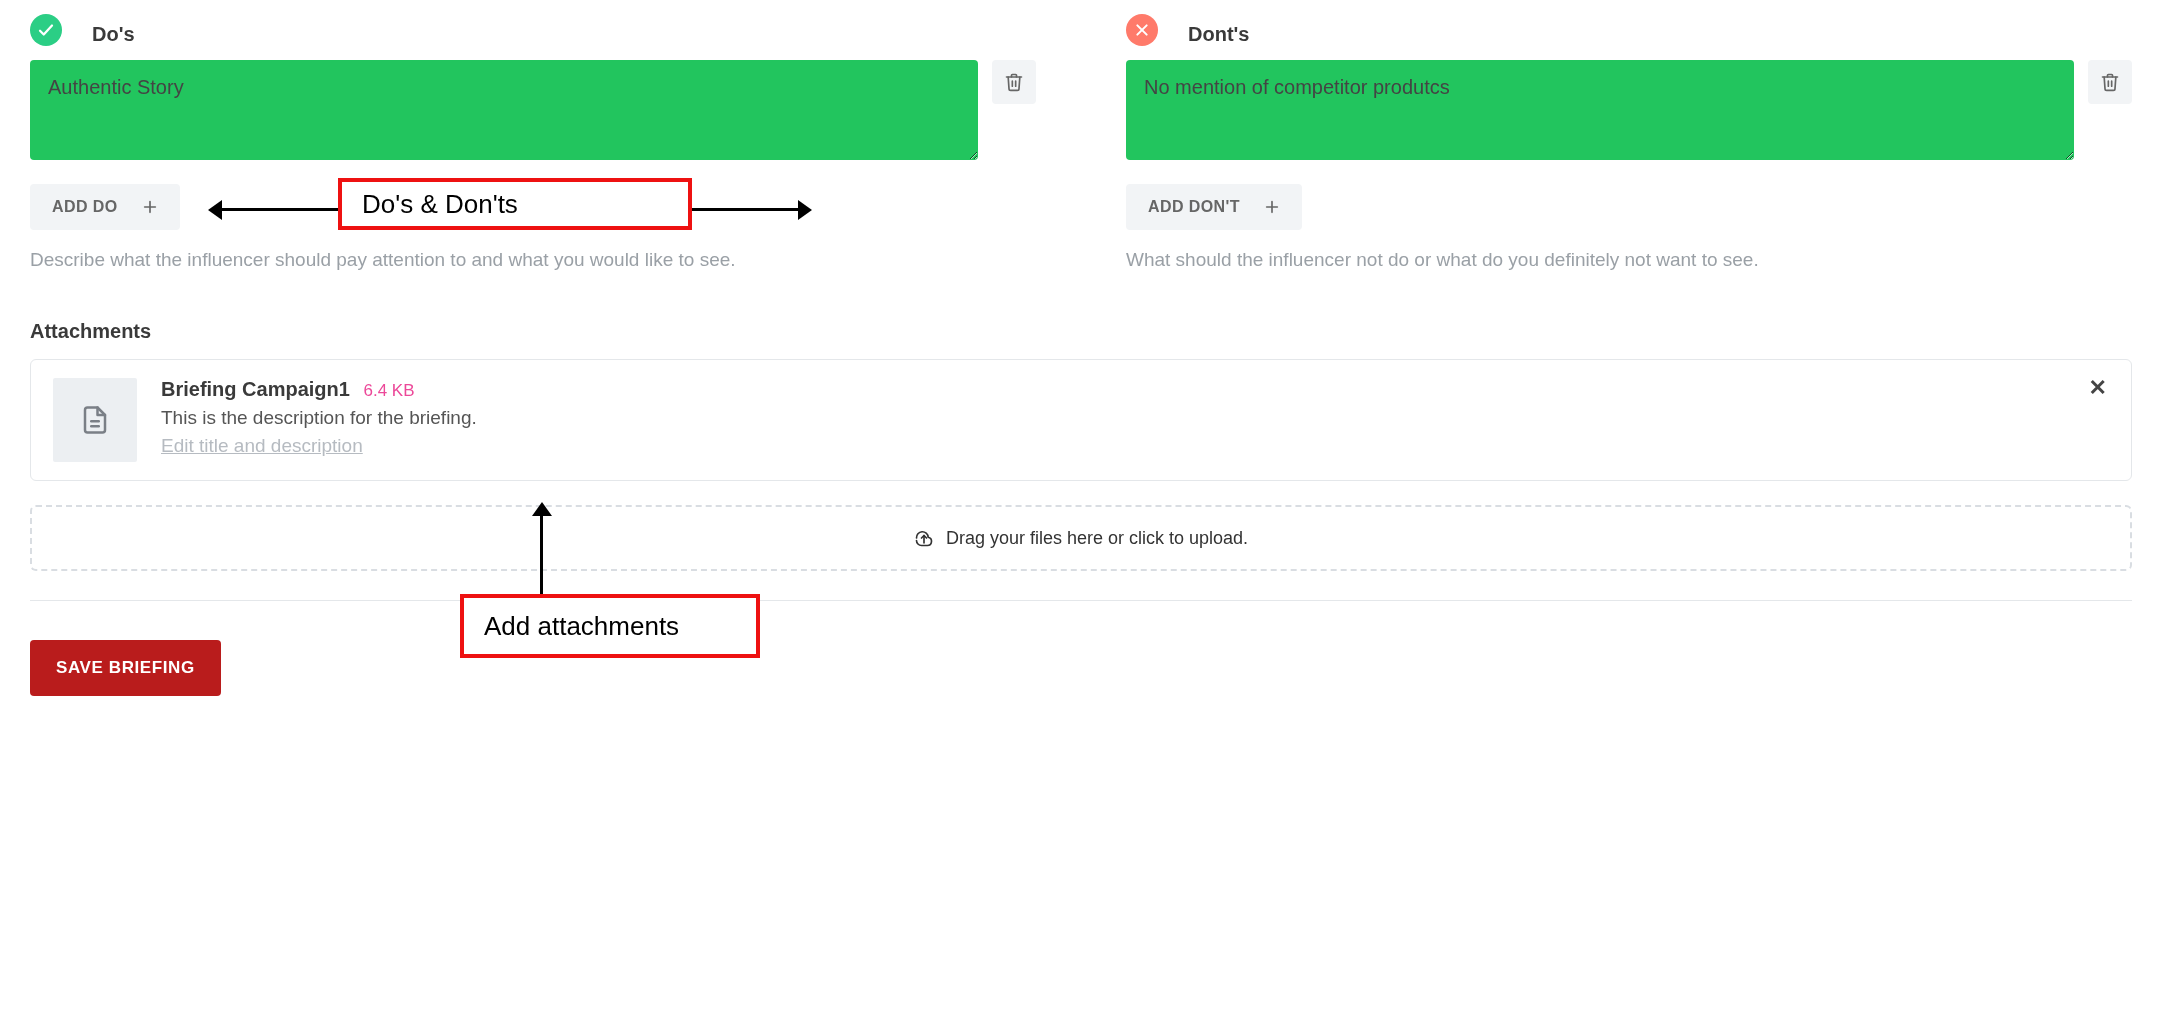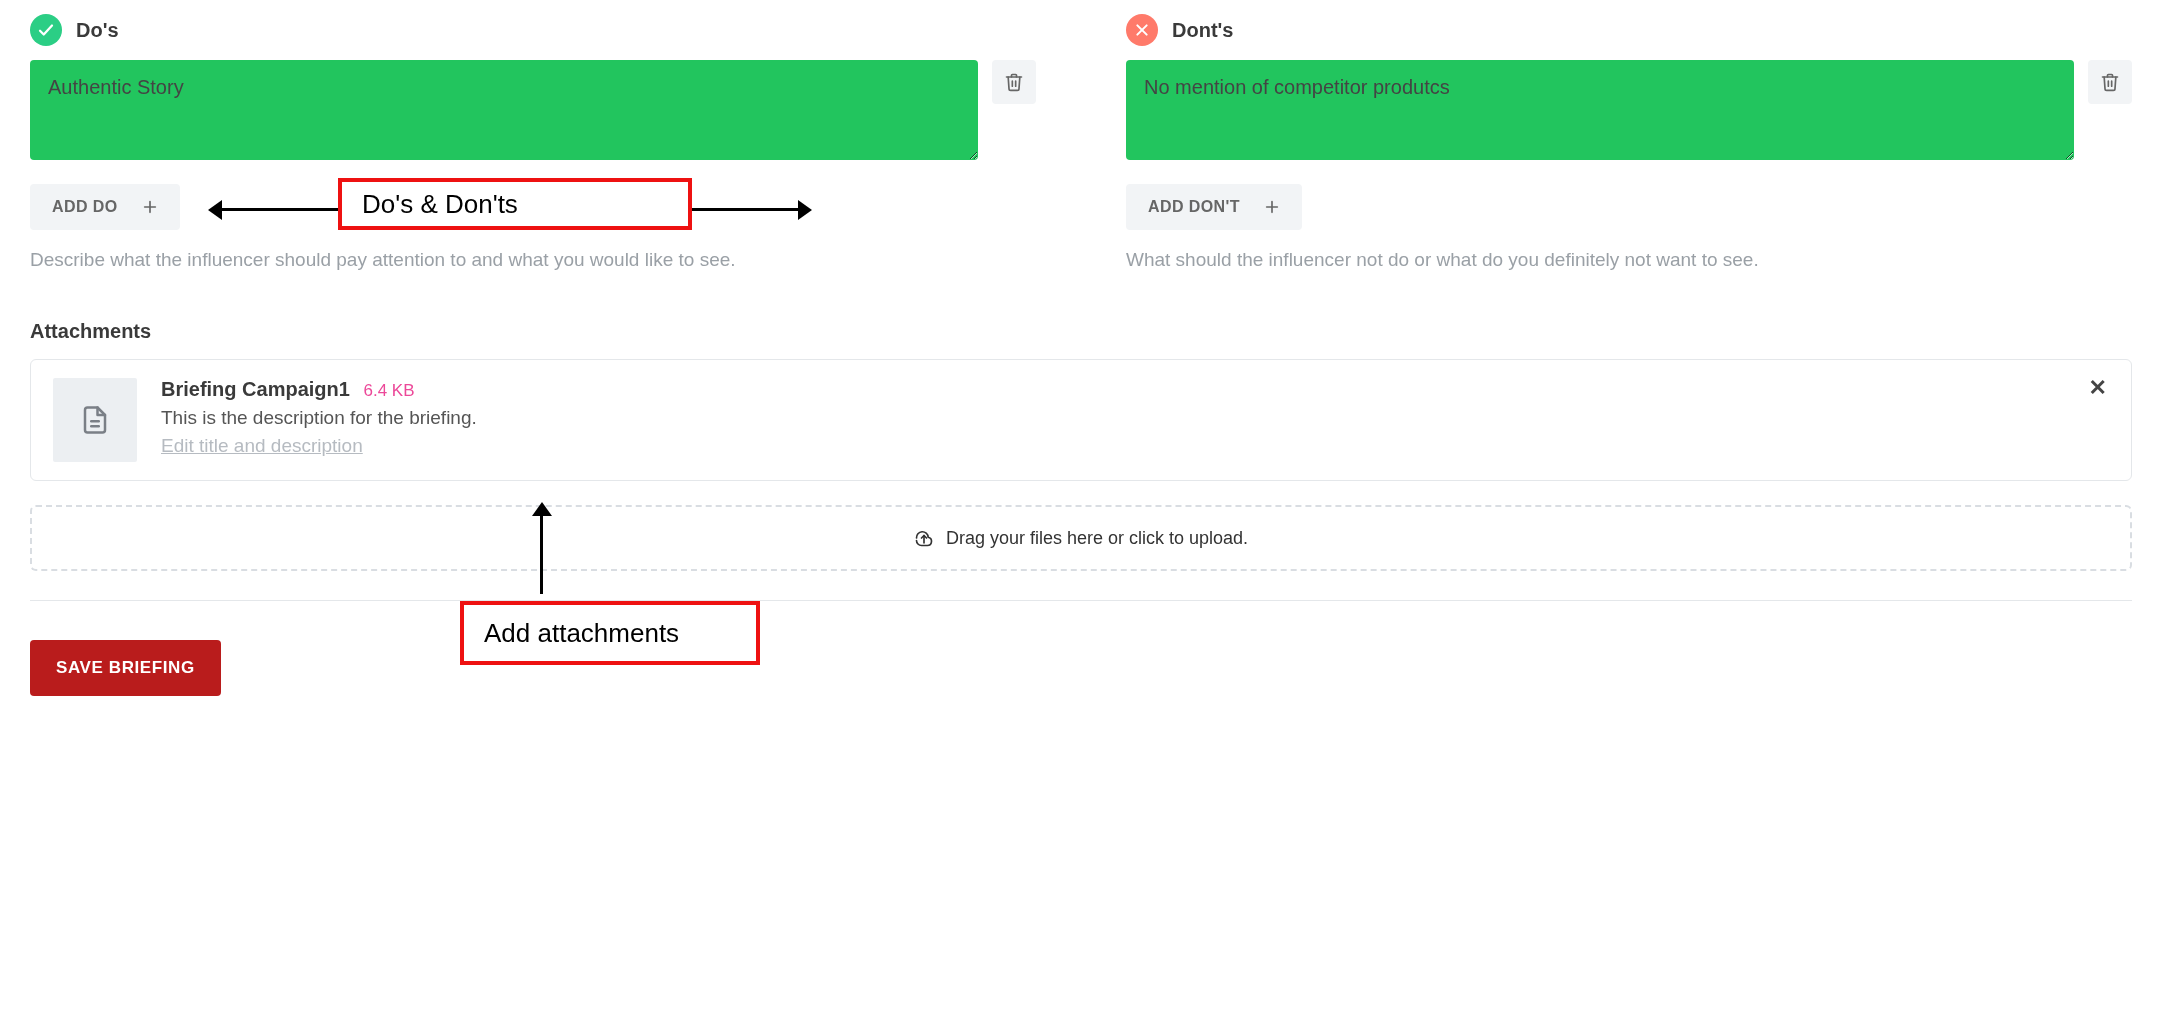--- a/index.html
+++ b/index.html
@@ -25,22 +25,22 @@
     right:30px;
     display:flex;
     gap:90px;
   }
   .col{
     flex:1;
     min-width:0;
   }
   .col-header{
     display:flex;
-    align-items:center;
-    gap:14px;
+    align-items:flex-end;
+    gap:30px;
     margin-bottom:14px;
   }
   .disc{
     width:32px;height:32px;border-radius:50%;
     display:flex;align-items:center;justify-content:center;
     color:#fff;
   }
   .disc-green{background:#2bce85;}
   .disc-red  {background:#ff7a6a;}
   .col-title{
@@ -179,21 +179,21 @@
     position:absolute;
     border:4px solid #e11;
     background:#fff;
     color:#000;
     font-size:26px;
     display:flex;align-items:center;
     padding:0 20px;
     box-sizing:border-box;
   }
   .callout1{left:338px;top:178px;width:354px;height:52px;}
-  .callout2{left:460px;top:594px;width:300px;height:64px;margin-top:7px;}
+  .callout2{left:460px;top:594px;width:300px;height:64px;}
 
   .arrow-line{
     position:absolute;
     background:#000;
   }
   
   .arrowL   {left:218px;top:208px;width:120px;height:3px;}
   .arrowLh  {position:absolute;left:208px;top:200px;width:0;height:0;
              border-top:10px solid transparent;border-bottom:10px solid transparent;border-right:14px solid #000;}
   

